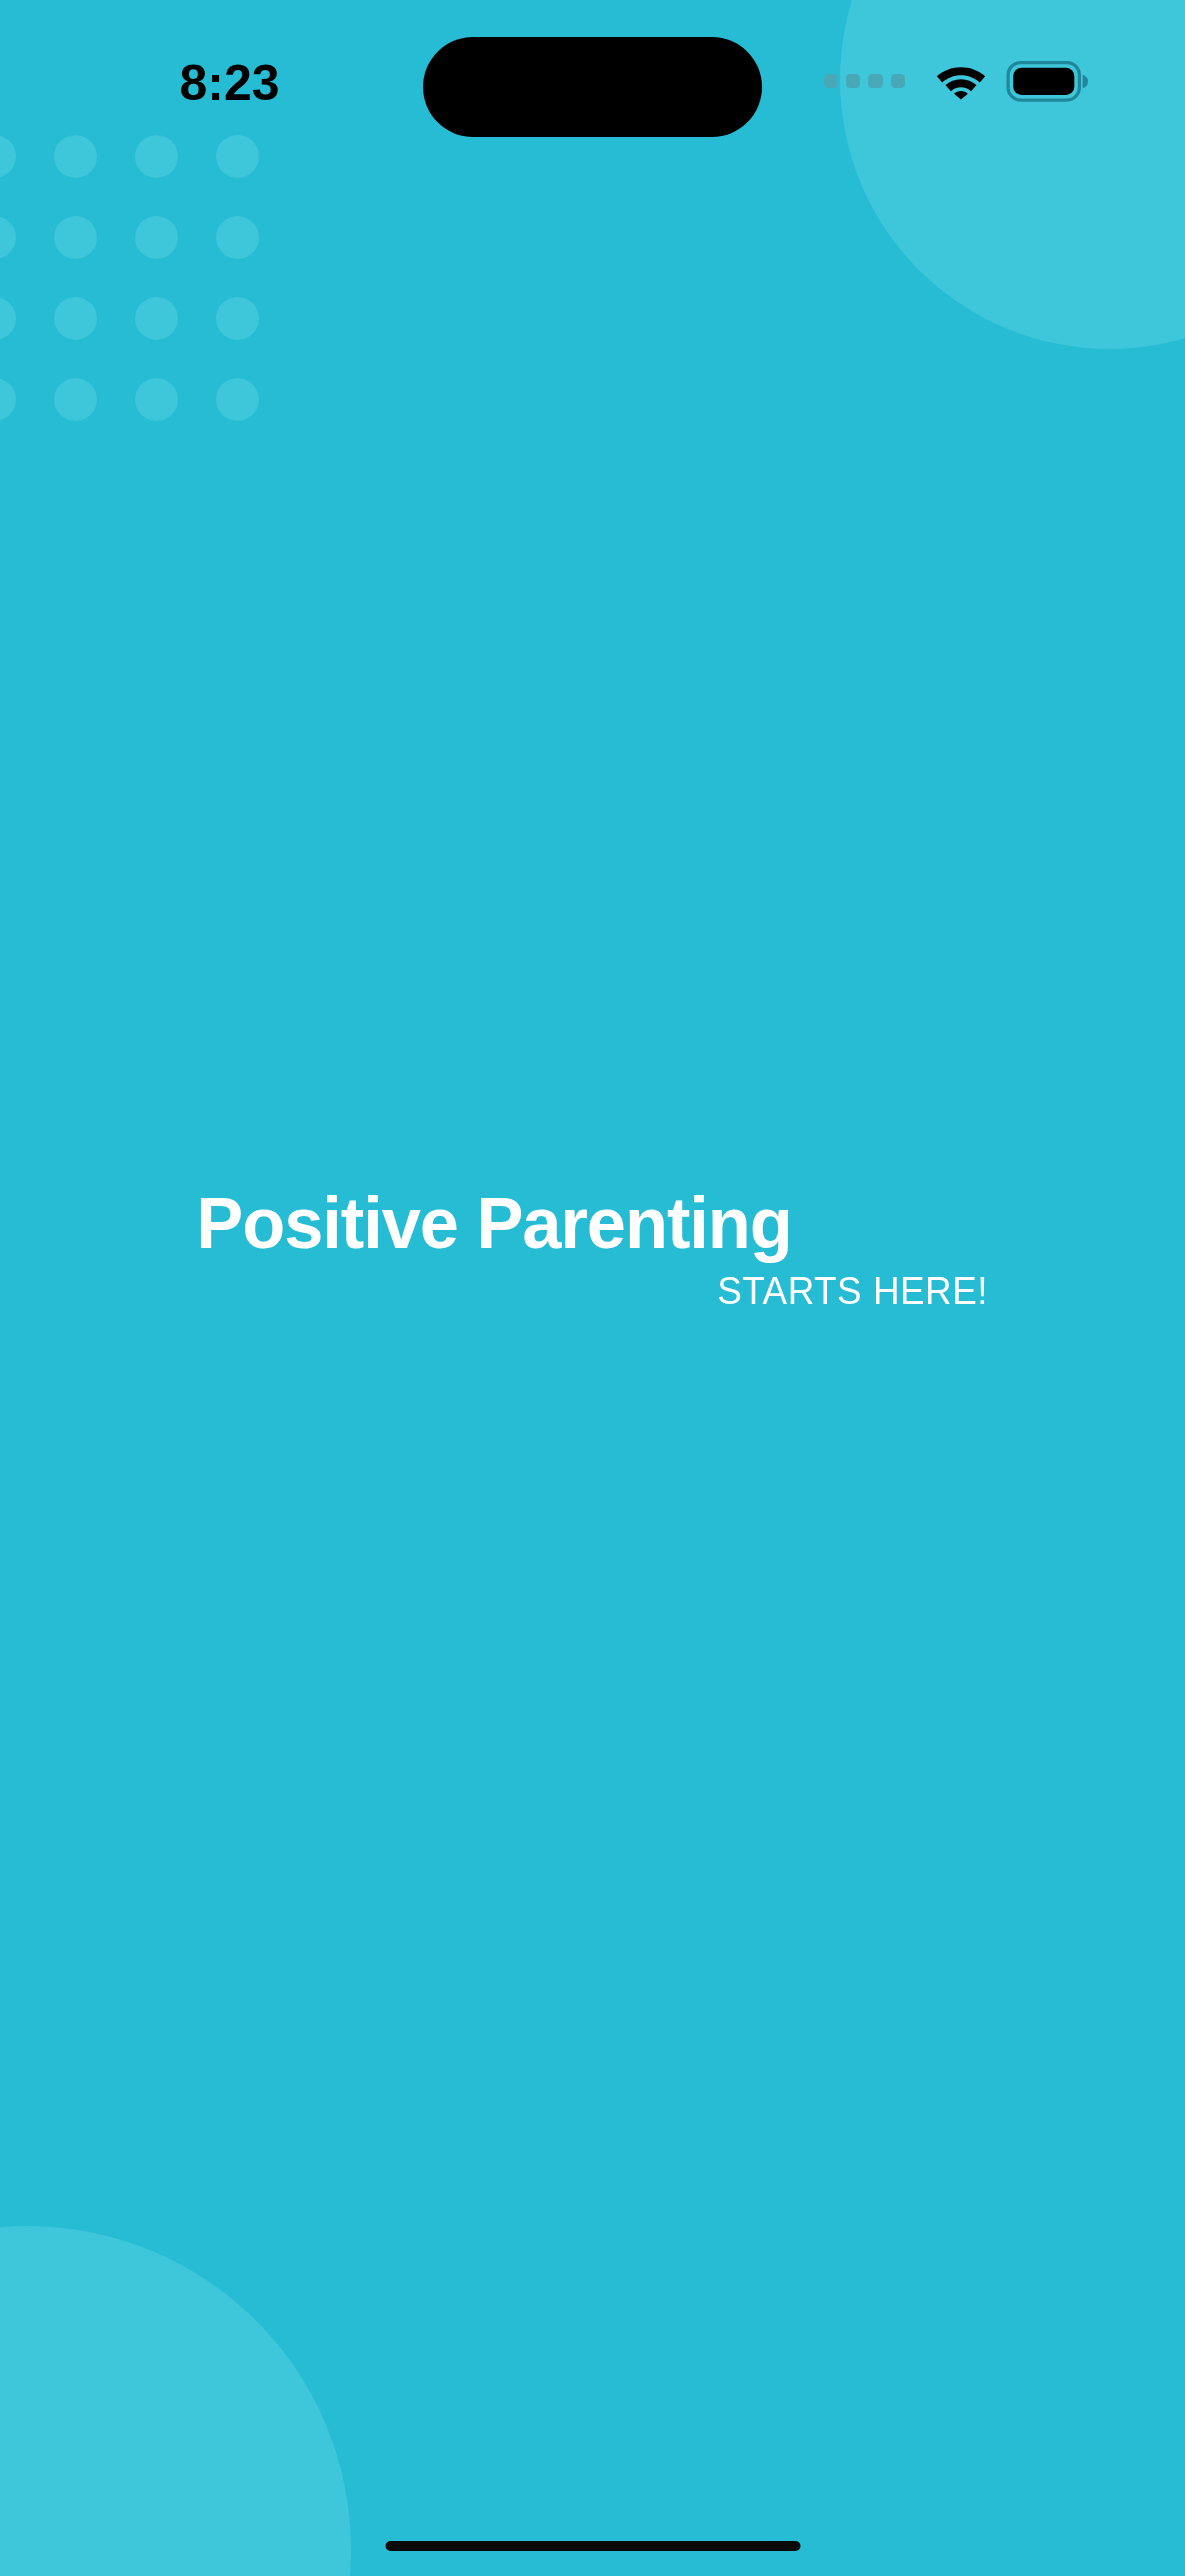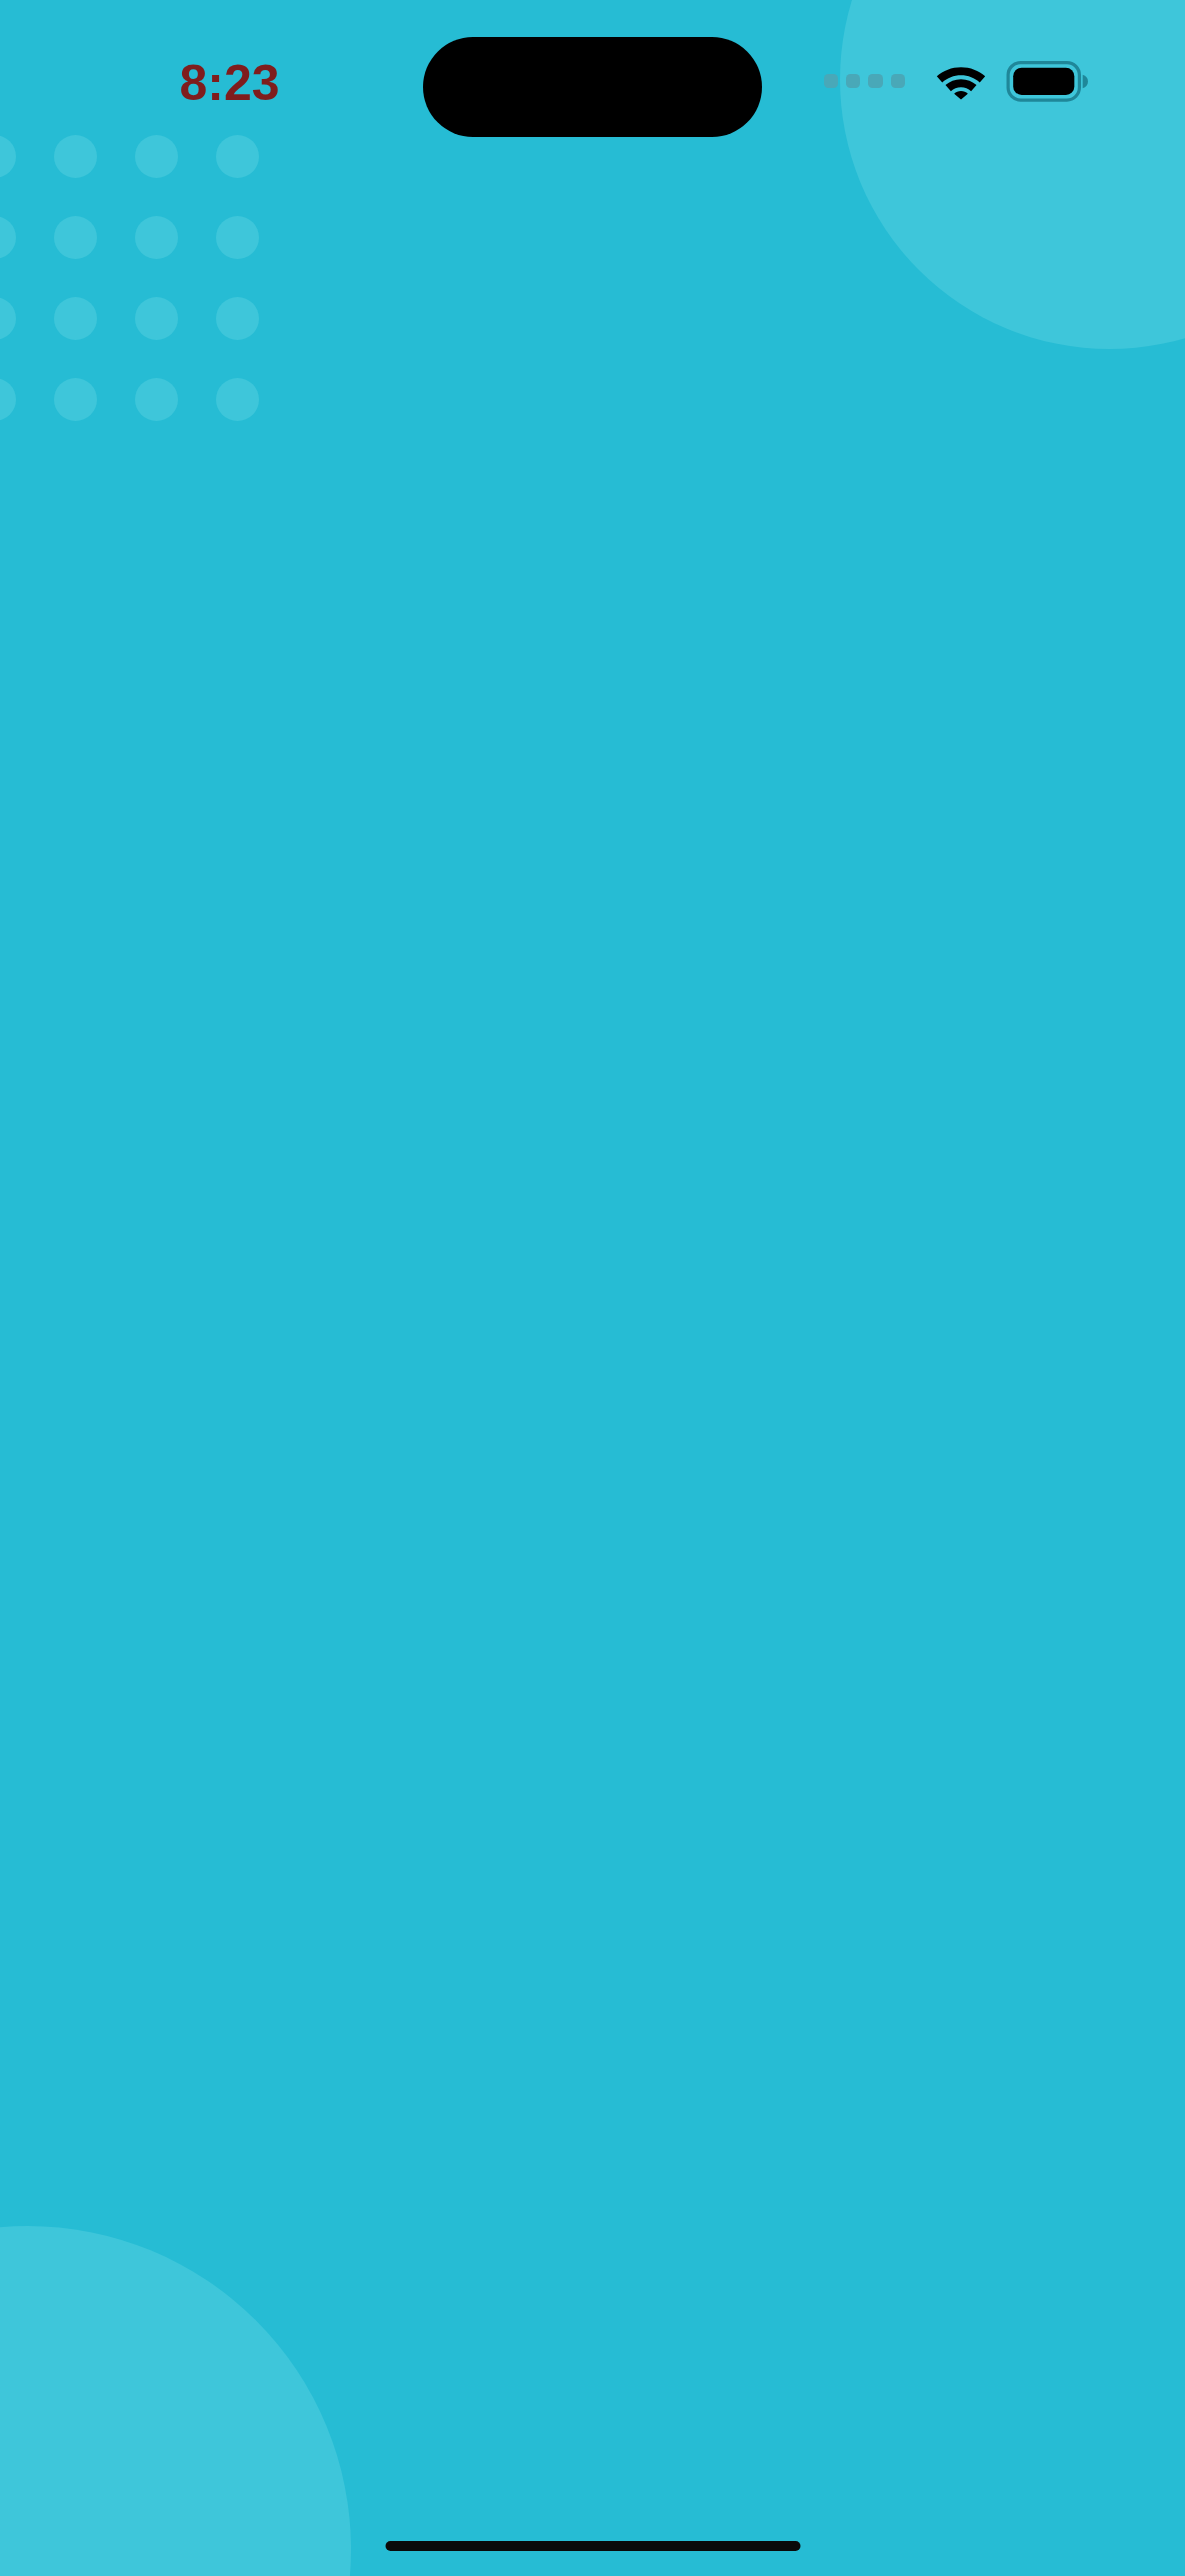--- a/index.html
+++ b/index.html
@@ -83,21 +83,21 @@
 
   #status-time {
     position: absolute;
     left: 153px;
     top: 56px;
     width: 153px;
     text-align: center;
     font-size: 50px;
     font-weight: 600;
     letter-spacing: 0px;
-    color: #7f1d1d;
+    color: #000000;
     line-height: 1.1;
   }
 
   #dynamic-island {
     position: absolute;
     left: 423px;
     top: 37px;
     width: 339px;
     height: 100px;
     background: #000000;
@@ -233,17 +233,21 @@
         <svg id="battery-icon" width="83" height="41" viewBox="0 0 92 46" fill="none">
           <rect x="1.8" y="1.8" width="80" height="42" rx="14" stroke="#1f8799" stroke-width="3.6" fill="none"></rect>
           <rect x="7.5" y="7.5" width="68.6" height="30.6" rx="9.5" fill="#000000"></rect>
           <path d="M85.5 15.5C89.2 16.6 91.4 19.2 91.4 23C91.4 26.8 89.2 29.4 85.5 30.5V15.5Z" fill="#1f8799"></path>
         </svg>
       </span>
 
     </div>
   </div>
 
+  <div id="hero-text">
+    <div id="app-title">Positive Parenting</div>
+    <div id="app-tagline">STARTS HERE!</div>
+  </div>
 
   <div id="home-indicator"></div>
 
 </div>
 
 
 </body></html>

